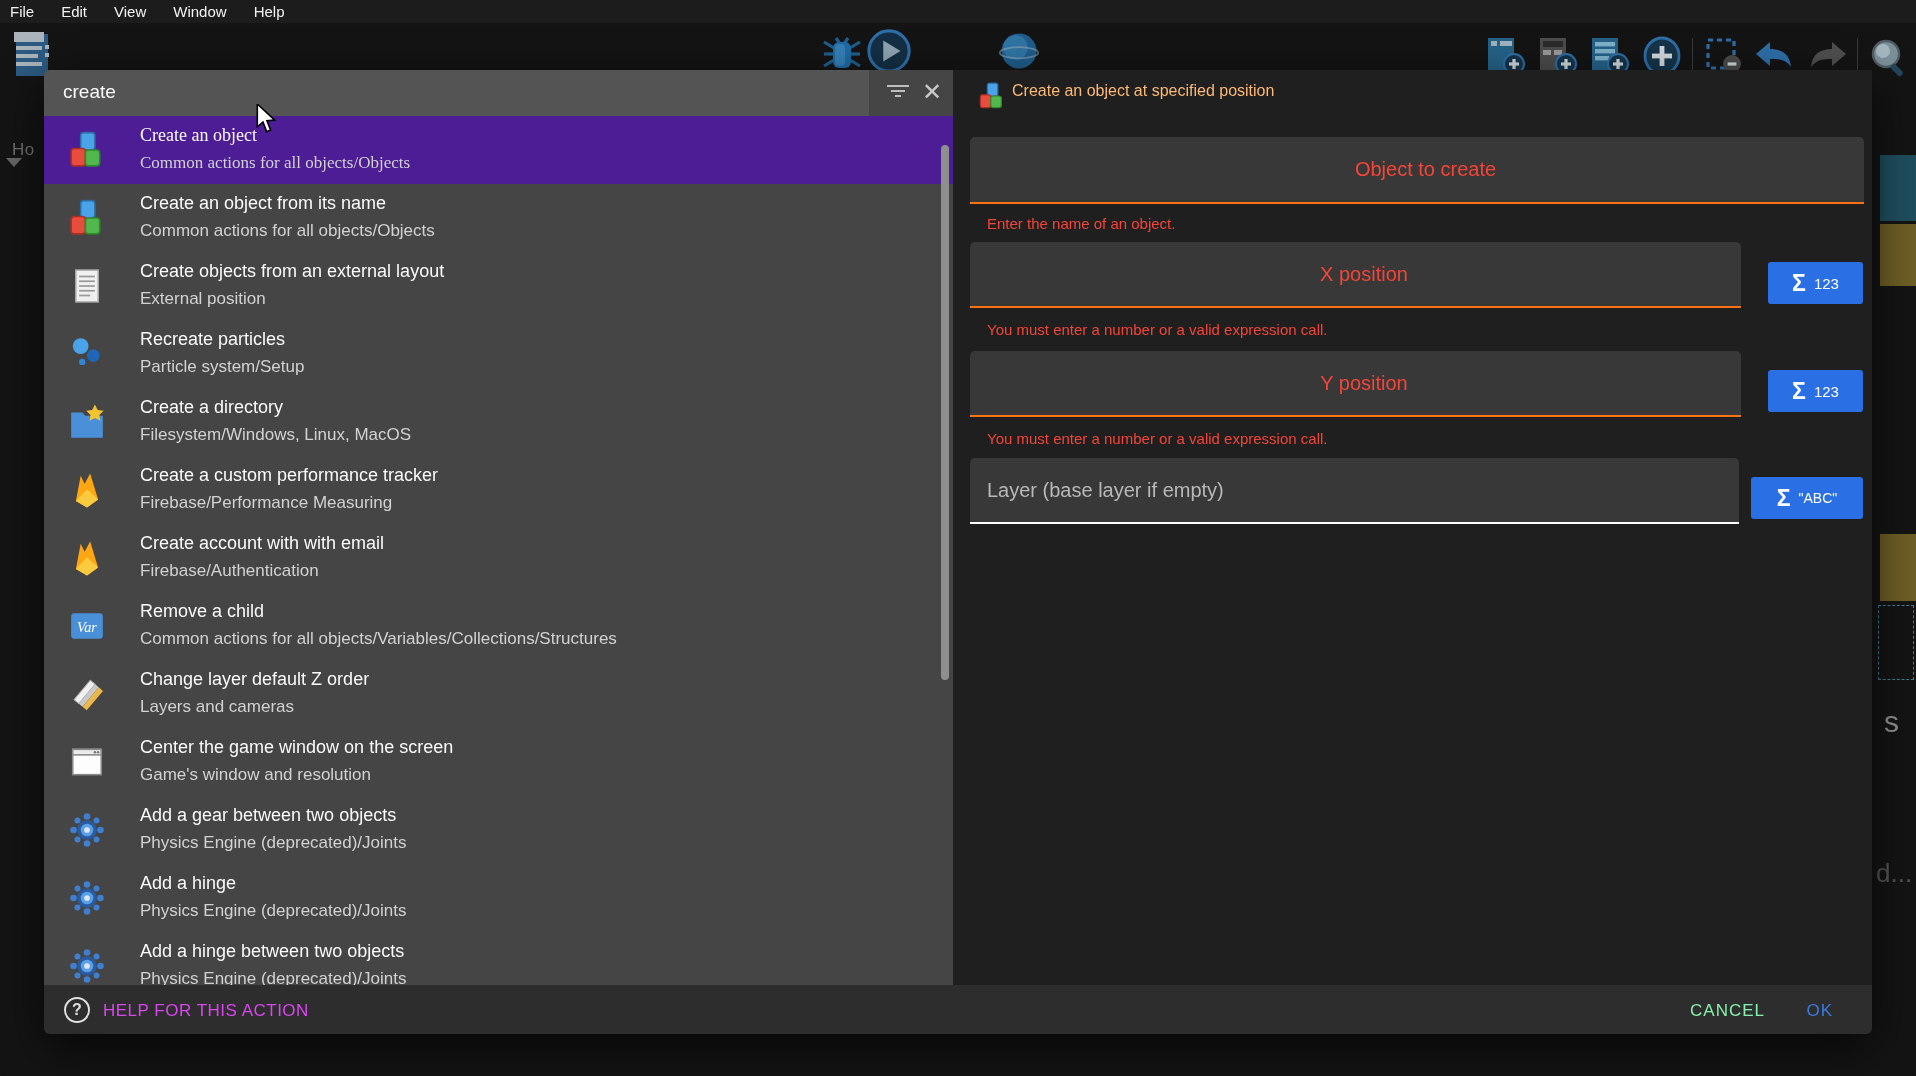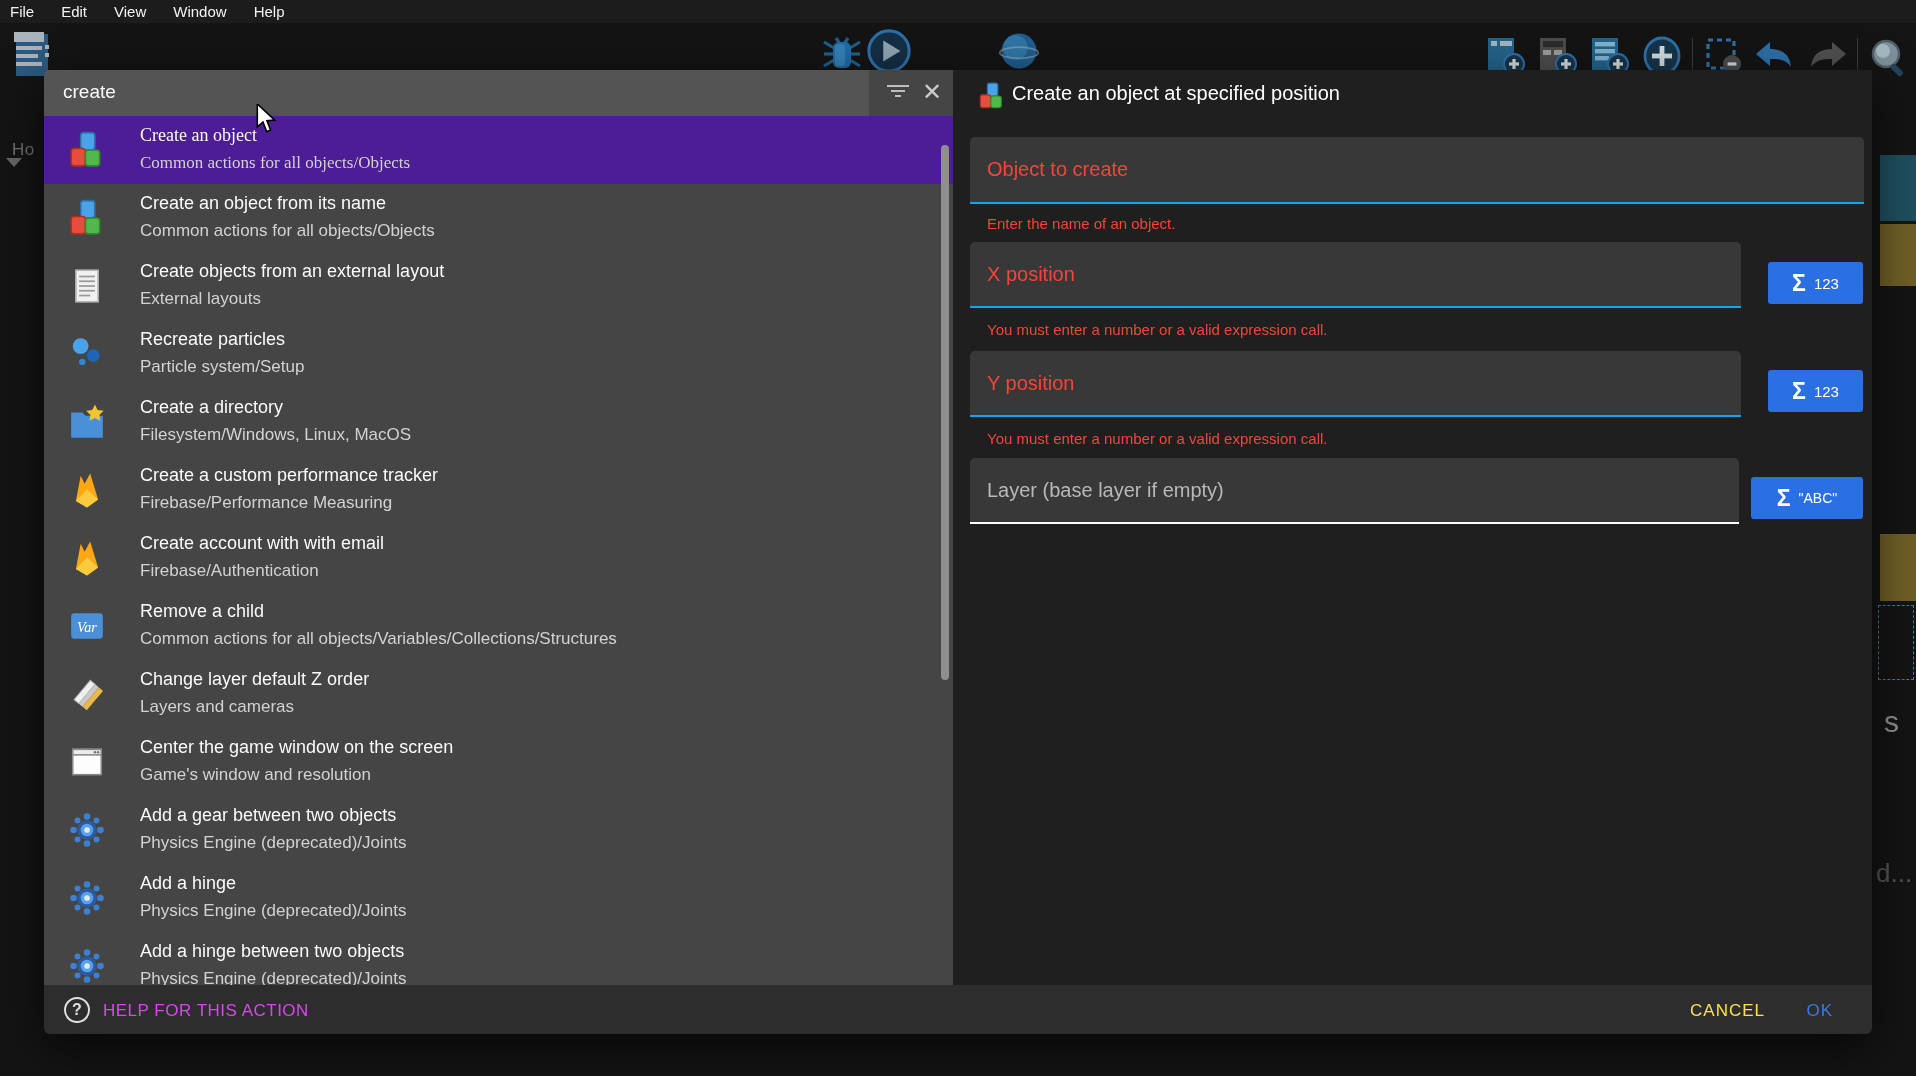--- a/index.html
+++ b/index.html
@@ -29,38 +29,38 @@
 
   .list{position:absolute;left:0;top:46px;width:909px;height:869px;overflow:hidden;}
   .row{position:relative;width:909px;height:68px;}
   .row.sel{background:#4c1d95;font-family:Liberation Serif, serif;}
   .row .ic{position:absolute;left:24px;top:15px;width:38px;height:38px;}
   .row .t1{position:absolute;left:96px;top:9px;font-size:18px;color:#fafafa;font-weight:300;}
   .row .t2{position:absolute;left:96px;top:37px;font-size:17px;color:#d2d2d2;font-weight:300;}
   .scrollthumb{position:absolute;left:897px;top:75px;width:8px;height:535px;background:#8f8f8f;border-radius:4px;}
 
   .rightpane{position:absolute;left:909px;top:0;width:919px;height:915px;background:#1f1f1f;}
-  .panel-title{position:absolute;left:59px;top:12px;font-size:20px;color:#ffffff;font-weight:300;text-align:right;}
+  .panel-title{position:absolute;left:59px;top:12px;font-size:16px;color:#fdba74;font-weight:300;text-align:right;}
   .field{position:absolute;background:#383838;border-radius:5px 5px 0 0;display:flex;align-items:center;}
   .field .ph{margin-left:17px;font-size:20px;font-weight:300;}
   .red{color:#f44538;}
-  .u-red{border-bottom:2px solid #0ea5e9;}
+  .u-red{border-bottom:2px solid #f97316;justify-content:center;}
   .u-white{border-bottom:2px solid #ffffff;}
   .helper{position:absolute;font-size:15px;color:#f44538;font-weight:300;}
   .sigbtn{position:absolute;height:42px;background:#2b6fe4;border-radius:3px;display:flex;
     align-items:center;justify-content:center;gap:8px;color:#fff;cursor:pointer;}
   .sigbtn .sg{font-size:23px;font-weight:bold;}
   .sigbtn .lb{font-size:15px;font-weight:300;}
 
   .dfooter{position:absolute;left:0;top:915px;width:1828px;height:49px;background:#2d2d2d;
     border-radius:0 0 6px 6px;}
   .help-icon{position:absolute;left:20px;top:12px;width:22px;height:22px;border:2px solid #e0e0e0;
     border-radius:50%;color:#e0e0e0;font-size:16px;text-align:center;line-height:22px;font-weight:bold;}
   .help-label{position:absolute;left:59px;top:16px;font-size:17px;color:#d946ef;letter-spacing:.5px;font-weight:300;}
-  .btn-cancel{position:absolute;right:107px;top:16px;font-size:17px;color:#fde047;letter-spacing:1px;cursor:pointer;font-weight:300;}
+  .btn-cancel{position:absolute;right:107px;top:16px;font-size:17px;color:#86efac;letter-spacing:1px;cursor:pointer;font-weight:300;}
   .btn-ok{position:absolute;right:39px;top:16px;font-size:17px;color:#3d7ae0;letter-spacing:1px;cursor:pointer;font-weight:300;}
 </style>
 </head>
 <body>
 
 <div class="screen">
 
   <div class="menubar">
     <span>File</span>
     <span>Edit</span>
@@ -205,21 +205,21 @@
             <rect x="5" y="2" width="14" height="20" fill="#f0f0f0" stroke="#b5b5b5"></rect>
             <g stroke="#9a9a9a" stroke-width="1.1">
               <line x1="7" y1="6" x2="17" y2="6"></line>
                 <line x1="7" y1="9" x2="17" y2="9"></line>
               <line x1="7" y1="12" x2="17" y2="12"></line>
                 <line x1="7" y1="15" x2="17" y2="15"></line>
               <line x1="7" y1="18" x2="14" y2="18"></line>
             </g>
           </svg>
           <div class="t1">Create objects from an external layout</div>
-          <div class="t2">External layouts</div>
+          <div class="t2">External position</div>
         </div>
 
         <div class="row">
           <svg class="ic" viewBox="0 0 24 24">
             <circle cx="8" cy="7" r="5" fill="#4aa3e8"></circle>
             <circle cx="16" cy="13" r="4" fill="#1f66b8"></circle>
             <circle cx="9" cy="17" r="2" fill="#2e86d4"></circle>
           </svg>
           <div class="t1">Recreate particles</div>
           <div class="t2">Particle system/Setup</div>

